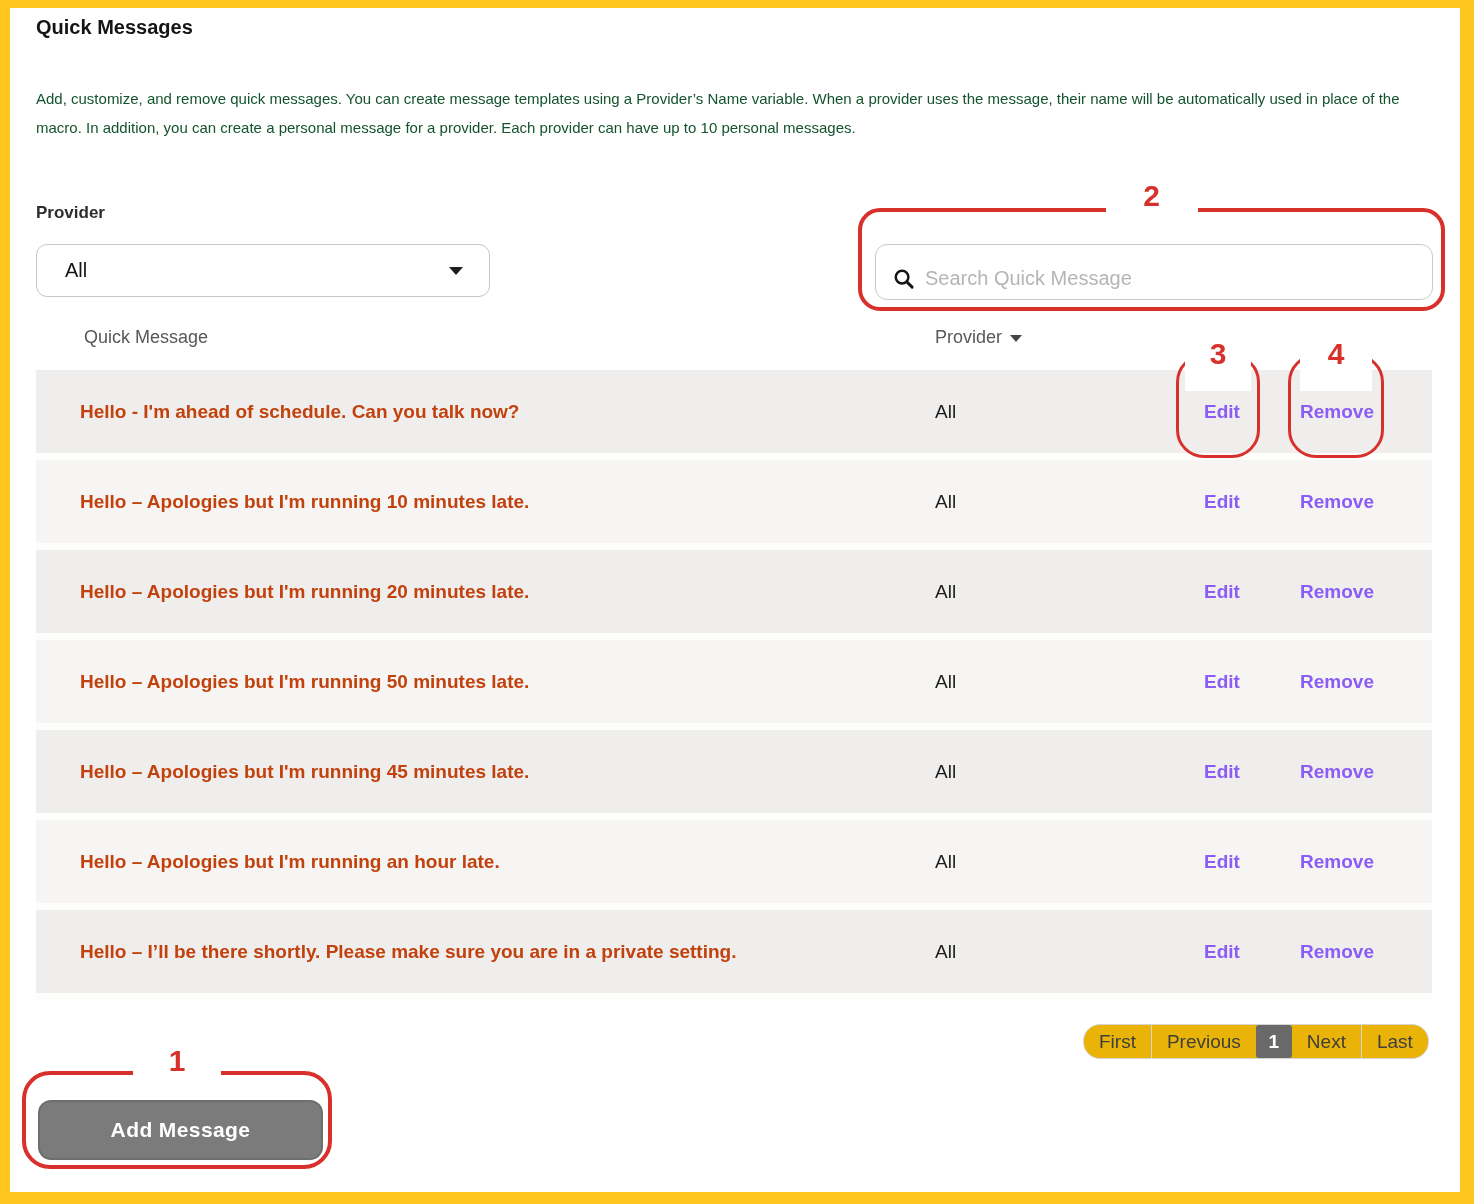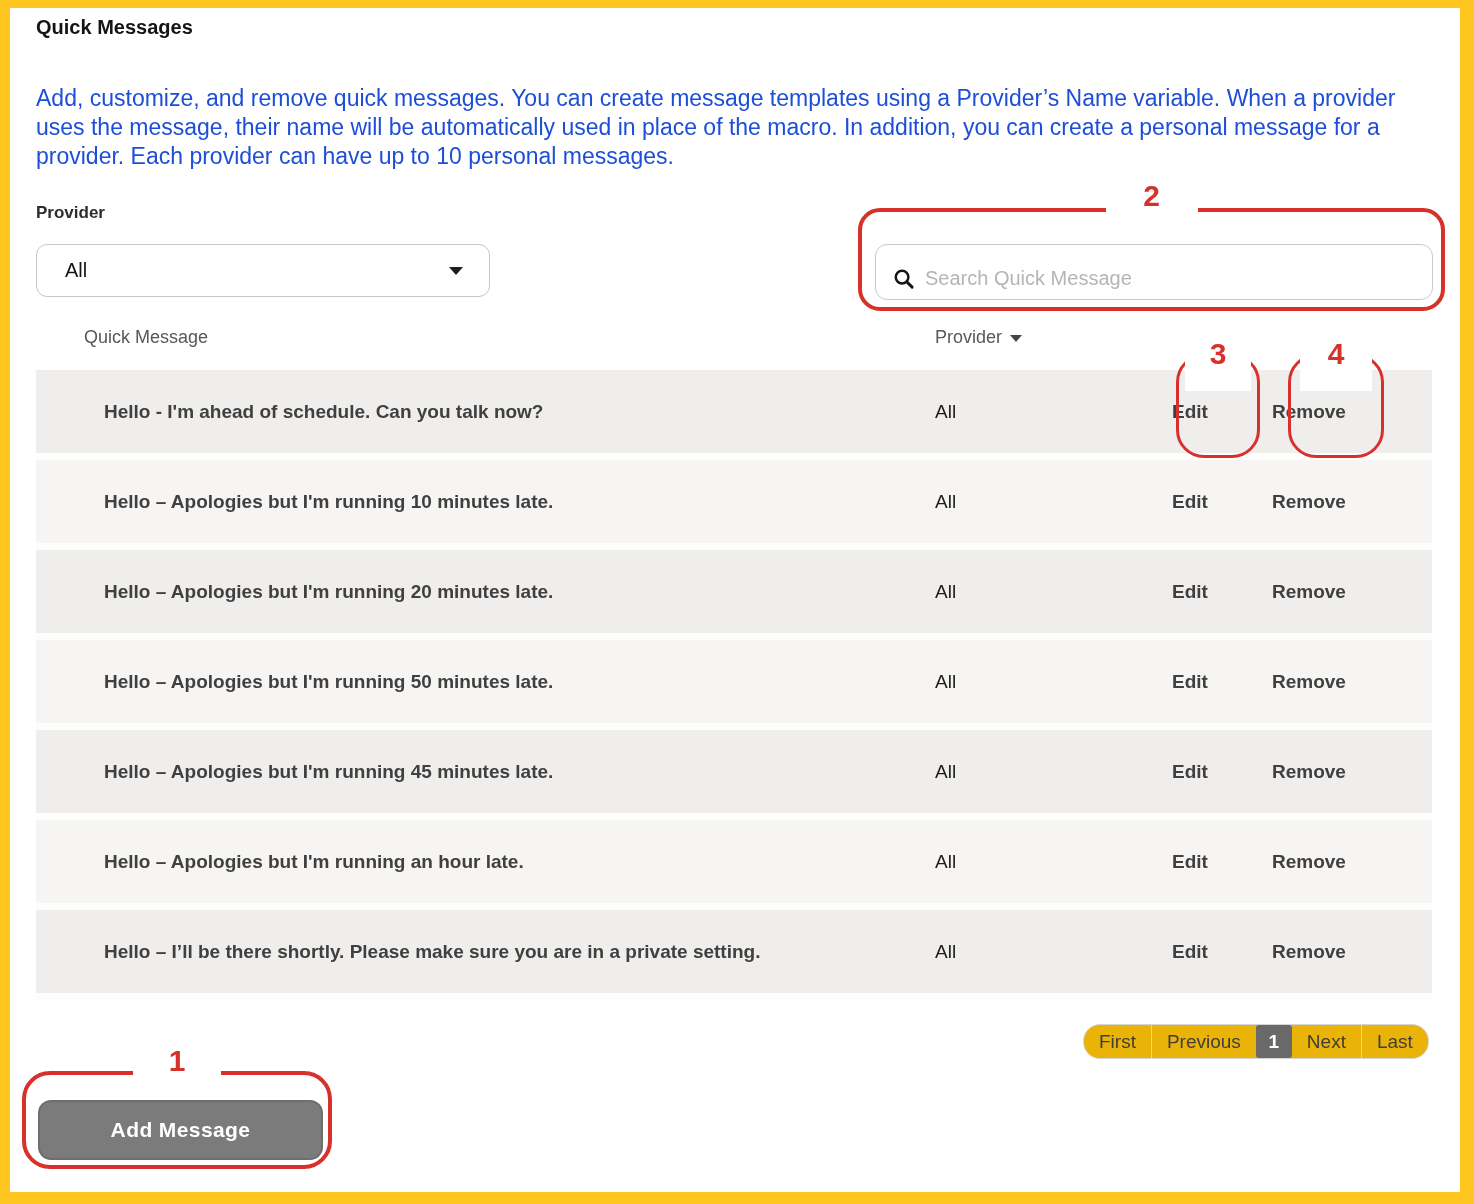--- a/index.html
+++ b/index.html
@@ -7,21 +7,21 @@
     font-family:"Liberation Sans", sans-serif; position:relative; overflow:hidden; }
 
   
   .frame { position:absolute; inset:0; border-style:solid; border-color:#FFC61F;
     border-width:8px 14px 12px 10px; pointer-events:none; z-index:40; }
 
   .abs { position:absolute; }
 
   
   .title { left:36px; top:16px; font-size:20px; font-weight:700; color:#141414; }
-  .desc  { left:36px; top:84px; width:1394px; font-size:23px; line-height:29px; color:#1d4ed8; }
+  .desc  { left:36px; top:84px; width:1394px; font-size:15px; line-height:29px; color:#14532d; }
 
   
   .provider-label { left:36px; top:203px; font-size:17px; font-weight:700; color:#2d2d2d; }
   .provider-select { left:36px; top:244px; width:454px; height:53px; background:#fff;
     border:1.5px solid #c7c7c7; border-radius:11px; display:flex; align-items:center;
     justify-content:space-between; padding:0 26px 0 28px; font-size:20px; color:#161616;
     cursor:pointer; }
   .caret-down { width:0; height:0; border-left:7px solid transparent;
     border-right:7px solid transparent; border-top:8px solid #1c1c1c; }
 
@@ -38,23 +38,23 @@
     align-items:center; gap:8px; cursor:pointer; }
   .sort-caret { width:0; height:0; border-left:6px solid transparent;
     border-right:6px solid transparent; border-top:7px solid #474747; margin-top:2px; }
 
   
   .table { left:36px; top:370px; width:1396px; }
   .row { height:90px; display:grid; grid-template-columns:856px 280px 100px 130px 30px;
     align-items:center; border-bottom:7px solid #fdfdfc; }
   .row:nth-child(odd)  { background:#efeeec; }
   .row:nth-child(even) { background:#f6f5f3; }
-  .cell-message  { padding-left:68px; font-size:19px; font-weight:600; color:#404040; }
+  .cell-message  { padding-left:44px; font-size:19px; font-weight:600; color:#c2410c; }
   .cell-provider { padding-left:43px; font-size:19px; font-weight:500; color:#1c1c1c; }
-  .cell-action   { font-size:19px; font-weight:600; color:#404040; cursor:pointer; }
+  .cell-action   { text-align:center; font-size:19px; font-weight:600; color:#8b5cf6; cursor:pointer; }
 
   
   .pagination { left:1083px; top:1024px; height:35px; display:flex; align-items:stretch;
     background:#eab308; border:1.5px solid #d5d5d5; border-radius:17px; overflow:hidden;
     font-size:19px; color:#3e3e3e; }
   .pg-item { display:flex; align-items:center; padding:0 15px; cursor:pointer; white-space:nowrap; }
   .pg-sep { border-left:1.5px solid #d5d5d5; }
   .pg-current { width:36px; background:#696969; color:#ffffff; display:flex; align-items:center;
     justify-content:center; font-weight:600; border-radius:3px; cursor:pointer; }
 

